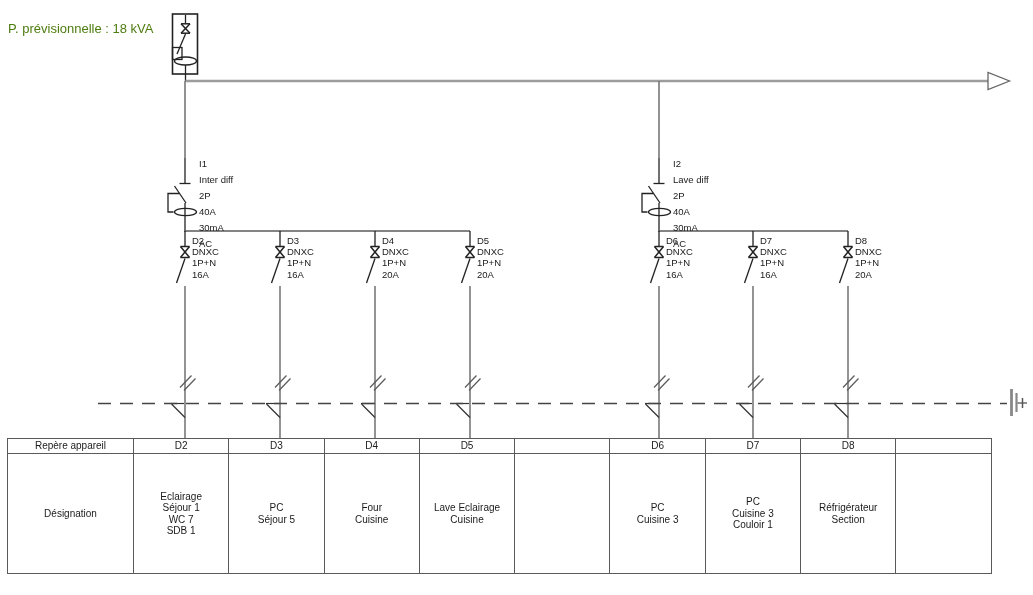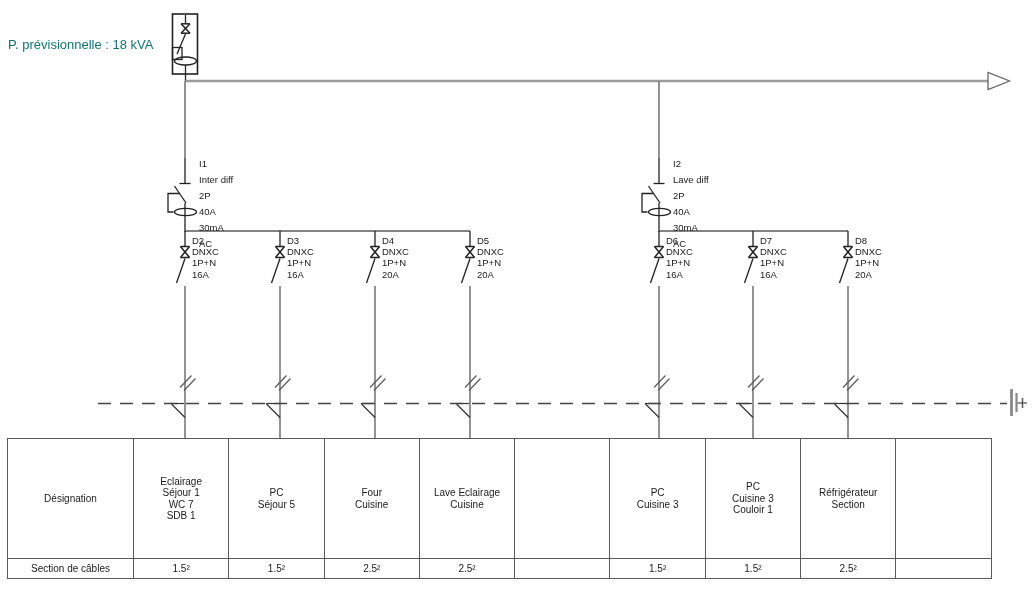--- a/index.html
+++ b/index.html
@@ -7,21 +7,21 @@
     position:relative;width:1033px;height:595px;background:#ffffff;overflow:hidden;
     font-family:"Liberation Sans",sans-serif;color:#1a1a1a;
   }
   .stage svg{position:absolute;left:0;top:0;}
   .lbl{
     position:absolute;font-size:9.5px;line-height:11.2px;color:#1a1a1a;
     white-space:pre-line;letter-spacing:0;
   }
   .lbl.lh12{line-height:16px;}
   .lbl.lh105{line-height:10.5px;}
-  .prev{position:absolute;left:8px;top:21px;font-size:13px;color:#0f766e;white-space:nowrap;margin-top:16px;}
+  .prev{position:absolute;left:8px;top:21px;font-size:13px;color:#4d7c0f;white-space:nowrap;}
   table.spec-table{
     position:absolute;left:7px;top:438px;border-collapse:collapse;table-layout:fixed;
     font-family:"Liberation Sans",sans-serif;font-size:10px;line-height:11.5px;color:#1a1a1a;
   }
   table.spec-table td{
     border:1px solid #5a5a5a;text-align:center;vertical-align:middle;
     padding:0;white-space:pre-line;overflow:hidden;
   }
   tr.r-repere{height:15px;}
   tr.r-designation{height:120px;}
@@ -152,20 +152,32 @@
         <col style="width:95.3px">
         <col style="width:95.3px">
       <col style="width:95.3px">
         <col style="width:95.3px">
         <col style="width:95.3px">
       <col style="width:95.3px">
         <col style="width:95.3px">
         <col style="width:95.3px">
     </colgroup>
     <tbody>
+        <tr class="r-repere">
+      <td>Repère appareil</td>
+      <td>D2</td>
+      <td>D3</td>
+      <td>D4</td>
+      <td>D5</td>
+      <td></td>
+      <td>D6</td>
+      <td>D7</td>
+      <td>D8</td>
+      <td></td>
+    </tr>
     <tr class="r-designation">
       <td>Désignation</td>
       <td>Eclairage
 Séjour 1
 WC 7
 SDB 1</td>
       <td>PC
 Séjour 5</td>
       <td>Four
 Cuisine</td>
@@ -174,28 +186,16 @@
       <td></td>
       <td>PC
 Cuisine 3</td>
       <td>PC
 Cuisine 3
 Couloir 1</td>
       <td>Réfrigérateur
 Section</td>
       <td></td>
     </tr>
-    <tr class="r-section">
-      <td>Section de câbles</td>
-      <td>1.5²</td>
-      <td>1.5²</td>
-      <td>2.5²</td>
-      <td>2.5²</td>
-      <td></td>
-      <td>1.5²</td>
-      <td>1.5²</td>
-      <td>2.5²</td>
-      <td></td>
-    </tr>
   </tbody>
     </table>
 
 </div>
 
 </body></html>

